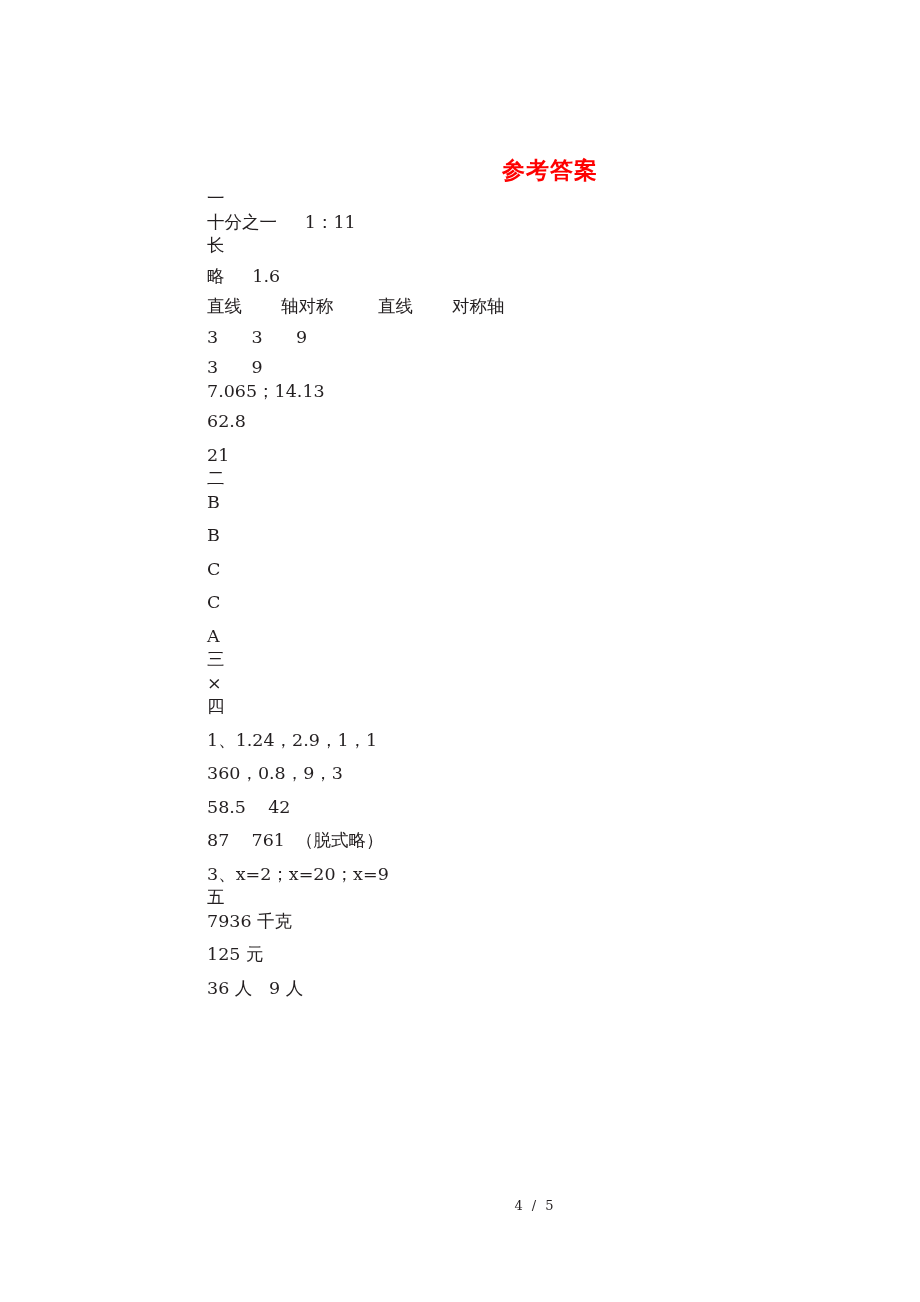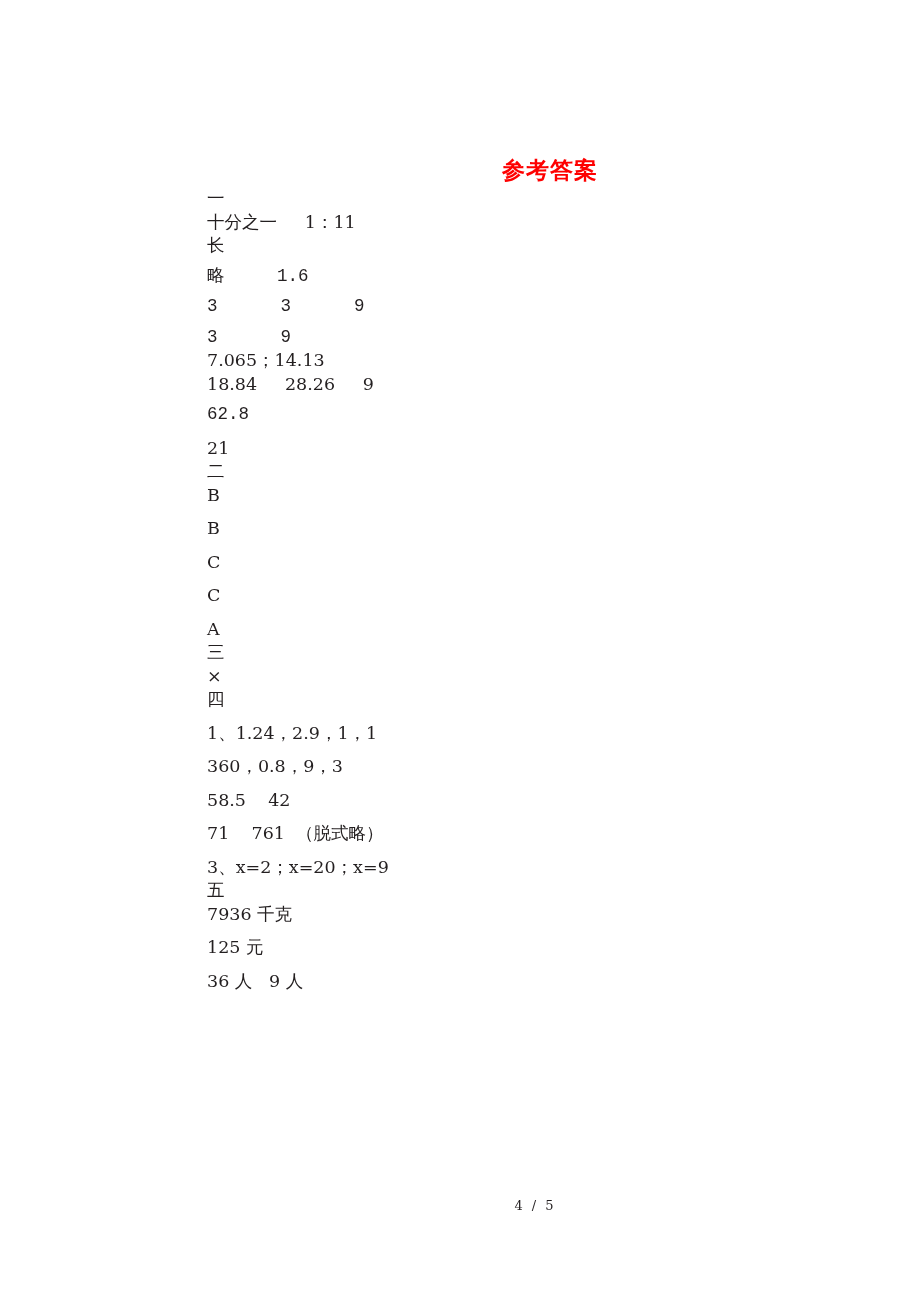--- a/index.html
+++ b/index.html
@@ -41,21 +41,21 @@
   .ln {
     font-size: 17.5px;
     line-height: 1;
     color: #231f20;
     white-space: pre;
     text-align: left;
     font-family: "DejaVu Serif", "Liberation Serif", serif;
   }
   
   .gap-tight { margin-top: 6px; }
-  .gap-normal { margin-top: 13px; font-family: Liberation Mono, monospace; }
+  .gap-normal { margin-top: 13px; }
   .gap-wide { margin-top: 16px; }
   .first { margin-top: 0; }
 
   .page-footer {
     position: absolute;
     left: 0;
     top: 1198px;
     width: 920px;
     text-align: center;
     font-size: 13px;
@@ -69,39 +69,39 @@
 
 <div class="page">
 
   <div class="doc-title">参考答案</div>
 
   <div class="body-block">
       <div class="ln gap-tight first">一</div>
       <div class="ln gap-tight">十分之一     1：11</div>
       <div class="ln gap-tight">长</div>
       <div class="ln gap-normal">略     1.6</div>
+      <div class="ln gap-normal">直线       轴对称        直线       对称轴</div>
       <div class="ln gap-normal">3      3      9</div>
       <div class="ln gap-normal">3      9</div>
       <div class="ln gap-tight">7.065；14.13</div>
-      <div class="ln gap-tight">18.84     28.26     9</div>
       <div class="ln gap-normal">62.8</div>
       <div class="ln gap-wide">21</div>
       <div class="ln gap-tight">二</div>
       <div class="ln gap-tight">B</div>
       <div class="ln gap-wide">B</div>
       <div class="ln gap-wide">C</div>
       <div class="ln gap-wide">C</div>
       <div class="ln gap-wide">A</div>
       <div class="ln gap-tight">三</div>
       <div class="ln gap-tight">×</div>
       <div class="ln gap-tight">四</div>
       <div class="ln gap-wide">1、1.24，2.9，1，1</div>
       <div class="ln gap-wide">360，0.8，9，3</div>
       <div class="ln gap-wide">58.5    42</div>
-      <div class="ln gap-wide">71    761  （脱式略）</div>
+      <div class="ln gap-wide">87    761  （脱式略）</div>
       <div class="ln gap-wide">3、x=2；x=20；x=9</div>
       <div class="ln gap-tight">五</div>
       <div class="ln gap-tight">7936 千克</div>
       <div class="ln gap-wide">125 元</div>
       <div class="ln gap-wide">36 人   9 人</div>
     </div>
 
   <div class="page-footer">
     <span>4</span>
     <span class="sep">/</span>

